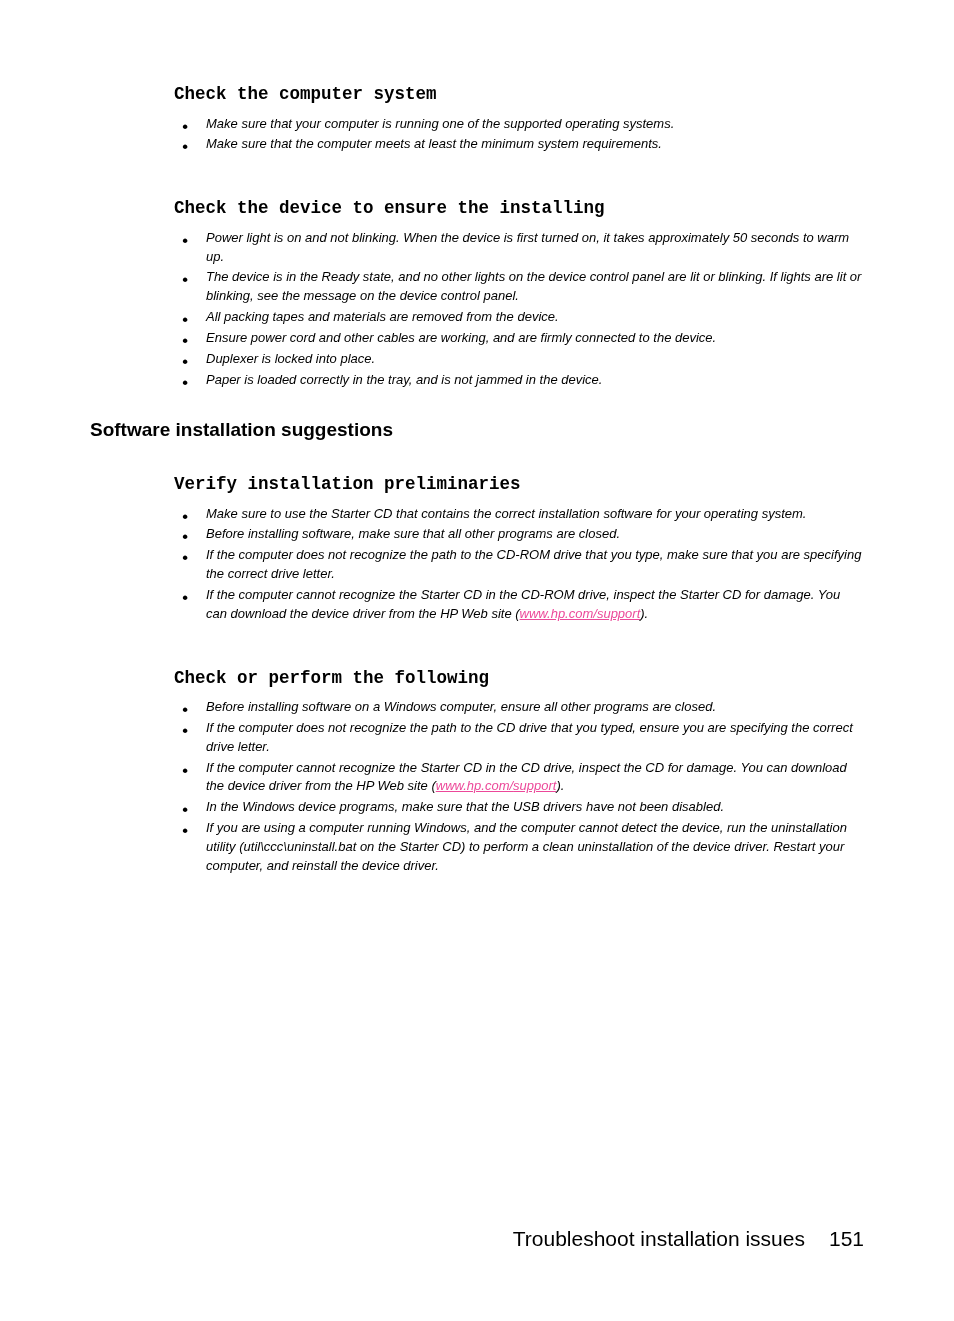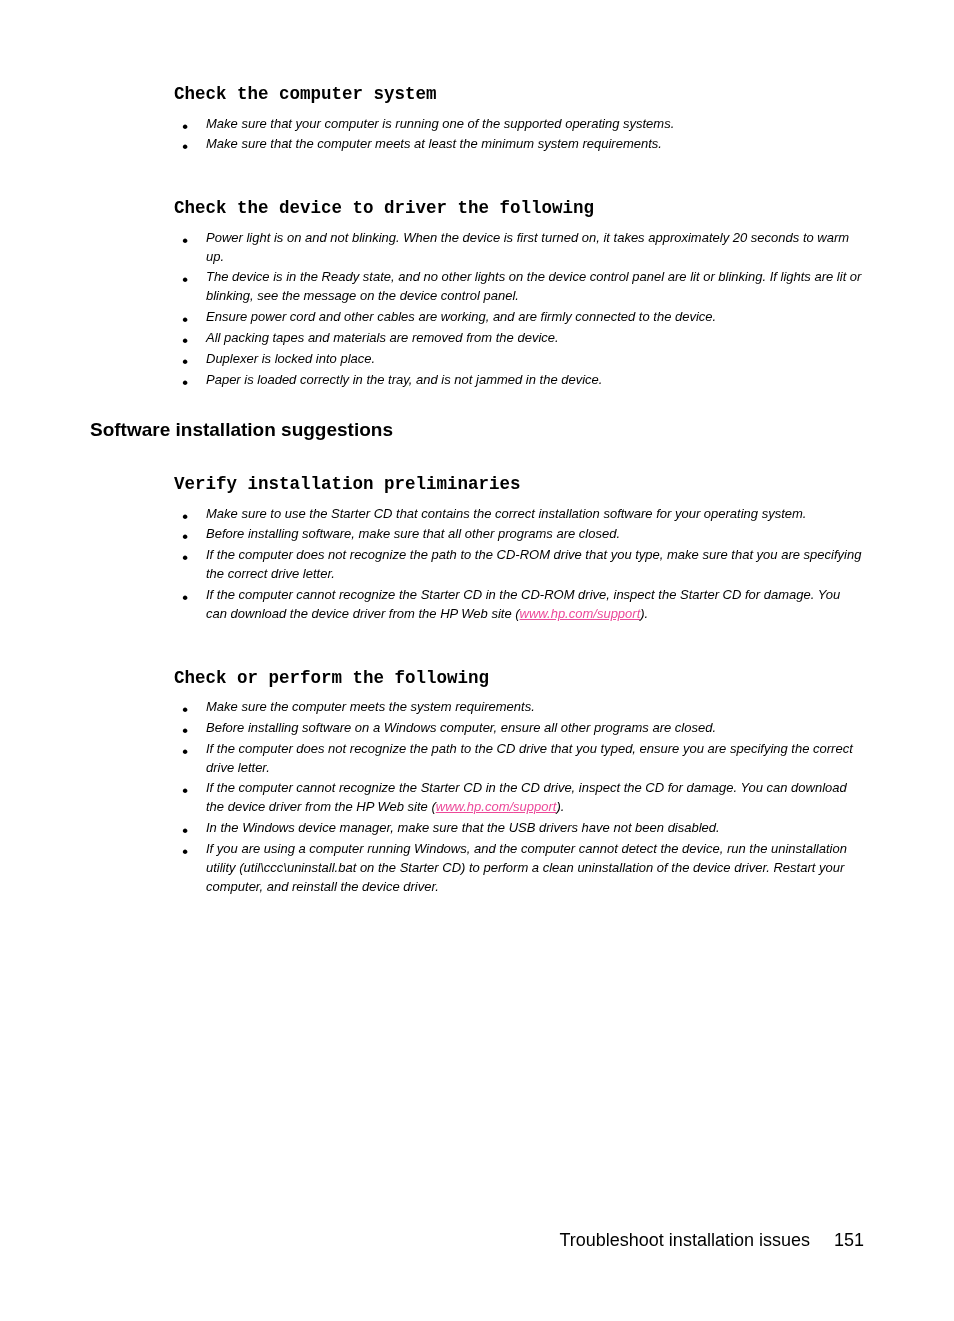--- a/index.html
+++ b/index.html
@@ -58,21 +58,21 @@
       font-size: 17px;
     }
     a.link {
       color: #ec4899;
       text-decoration: underline;
     }
     .footer {
       position: absolute;
       bottom: 70px;
       right: 90px;
-      font-size: 18px;
+      font-size: 21px;
     }
     .footer .label {
       margin-right: 24px;
     }
     .spacer-small {
       height: 18px;
     }
   </style>
 </head>
 <body>
@@ -83,26 +83,26 @@
     <div class="sub-heading">Check the computer system</div>
     <ul>
       <li>Make sure that your computer is running one of the supported operating systems.</li>
       <li>Make sure that the computer meets at least the minimum system requirements.</li>
     </ul>
   </div>
 
   <div class="spacer-small"></div>
 
   <div class="block block-indent">
-    <div class="sub-heading">Check the device to driver the following</div>
+    <div class="sub-heading">Check the device to ensure the installing</div>
     <ul>
-      <li>Power light is on and not blinking. When the device is first turned on, it takes approximately 20 seconds to warm up.</li>
+      <li>Power light is on and not blinking. When the device is first turned on, it takes approximately 50 seconds to warm up.</li>
       <li>The device is in the Ready state, and no other lights on the device control panel are lit or blinking. If lights are lit or blinking, see the message on the device control panel.</li>
+      <li>All packing tapes and materials are removed from the device.</li>
       <li>Ensure power cord and other cables are working, and are firmly connected to the device.</li>
-      <li>All packing tapes and materials are removed from the device.</li>
       <li>Duplexer is locked into place.</li>
       <li>Paper is loaded correctly in the tray, and is not jammed in the device.</li>
     </ul>
   </div>
 
   <div class="section-heading">Software installation suggestions</div>
 
   <div class="block block-indent">
     <div class="sub-heading">Verify installation preliminaries</div>
     <ul>
@@ -111,25 +111,24 @@
       <li>If the computer does not recognize the path to the CD-ROM drive that you type, make sure that you are specifying the correct drive letter.</li>
       <li><span>If the computer cannot recognize the Starter CD in the CD-ROM drive, inspect the Starter CD for damage. You can download the device driver from the HP Web site (</span><a class="link">www.hp.com/support</a><span>).</span></li>
     </ul>
   </div>
 
   <div class="spacer-small"></div>
 
   <div class="block block-indent">
     <div class="sub-heading">Check or perform the following</div>
     <ul>
-      <li>Make sure the computer meets the system requirements.</li>
       <li>Before installing software on a Windows computer, ensure all other programs are closed.</li>
       <li>If the computer does not recognize the path to the CD drive that you typed, ensure you are specifying the correct drive letter.</li>
       <li><span>If the computer cannot recognize the Starter CD in the CD drive, inspect the CD for damage. You can download the device driver from the HP Web site (</span><a class="link"><span>www.hp.com/</span><span>support</span></a><span>).</span></li>
-      <li>In the Windows device manager, make sure that the USB drivers have not been disabled.</li>
+      <li>In the Windows device programs, make sure that the USB drivers have not been disabled.</li>
       <li>If you are using a computer running Windows, and the computer cannot detect the device, run the uninstallation utility (util\ccc\uninstall.bat on the Starter CD) to perform a clean uninstallation of the device driver. Restart your computer, and reinstall the device driver.</li>
     </ul>
   </div>
 
 </div>
 
 <div class="footer">
   <span class="label">Troubleshoot installation issues</span><span>151</span>
 </div>
 

